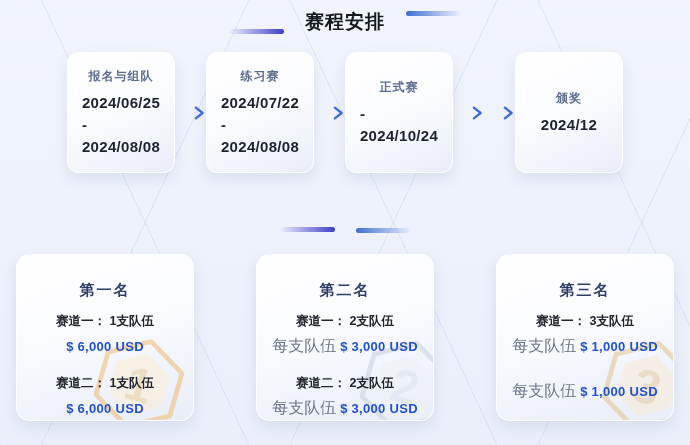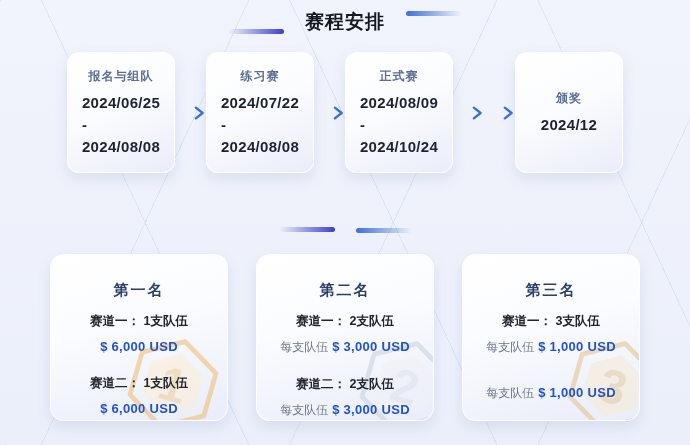--- a/index.html
+++ b/index.html
@@ -56,21 +56,21 @@
     font-size: 15px; font-weight: 700; color: #1c2231; line-height: 22px;
     letter-spacing: 0.3px;
   }
   .arrow-cell {
     width: 31px; display: flex; align-items: center; justify-content: center;
   }
 
   
   .prize-row {
     margin-top: 21px;
-    display: flex; justify-content: center; gap: 28px;
+    display: flex; justify-content: center; gap: 62px;
   }
   .prize-card {
     width: 178px; height: 167px;
     border-radius: 14px;
     background: linear-gradient(165deg, #ffffff 0%, #fbfcff 40%, #e9edf9 100%);
     border: 1px solid rgba(255,255,255,0.9);
     box-shadow: 0 6px 14px rgba(90,110,170,0.14);
     position: relative; overflow: hidden;
     display: flex; flex-direction: column; align-items: center;
     padding-top: 26px; text-align: center;
@@ -81,21 +81,21 @@
   }
   .track-line {
     font-size: 12.5px; font-weight: 700; color: #20242e; line-height: 17px;
     position: relative; z-index: 2;
   }
   .amount-line {
     margin-top: 4px; line-height: 23px; position: relative; z-index: 2;
     white-space: nowrap;
   }
   .amount-line .per-team {
-    font-size: 12px; font-weight: 500; color: #6e7789; margin-right: 4px; margin-top: 19px;
+    font-size: 16px; font-weight: 500; color: #6e7789; margin-right: 4px; margin-top: 19px;
   }
   .amount-line .per-team:empty { display: none; margin-right: 0; }
   .amount-line .amount {
     font-size: 13px; font-weight: 700; color: #2153c8; letter-spacing: 0.3px;
   }
   .track-block + .track-block { margin-top: 17px; }
 
   .hex-badge {
     position: absolute; width: 96px; height: 96px;
     transform: rotate(16deg);
@@ -161,21 +161,20 @@
   <div class="arrow-cell">
     <svg width="32" height="16" viewBox="0 0 32 16">
       <path d="M2 8 H27" stroke="url(#arrowGrad)" stroke-width="2.4" stroke-linecap="round" fill="none"></path>
       <path d="M21.5 2.5 L28.5 8 L21.5 13.5" stroke="#3a6ed8" stroke-width="2.4" stroke-linecap="round" stroke-linejoin="round" fill="none"></path>
     </svg>
   </div>
 
   <div class="stage-card">
     <div class="stage-name">正式赛</div>
     <div class="stage-dates">
-      <div class="date-line">2024/08/09</div>
       <div class="date-line">-</div>
       <div class="date-line">2024/10/24</div>
     </div>
   </div>
 
   <div class="arrow-cell">
     <svg width="32" height="16" viewBox="0 0 32 16">
       <path d="M2 8 H27" stroke="url(#arrowGrad)" stroke-width="2.4" stroke-linecap="round" fill="none"></path>
       <path d="M21.5 2.5 L28.5 8 L21.5 13.5" stroke="#3a6ed8" stroke-width="2.4" stroke-linecap="round" stroke-linejoin="round" fill="none"></path>
     </svg>

